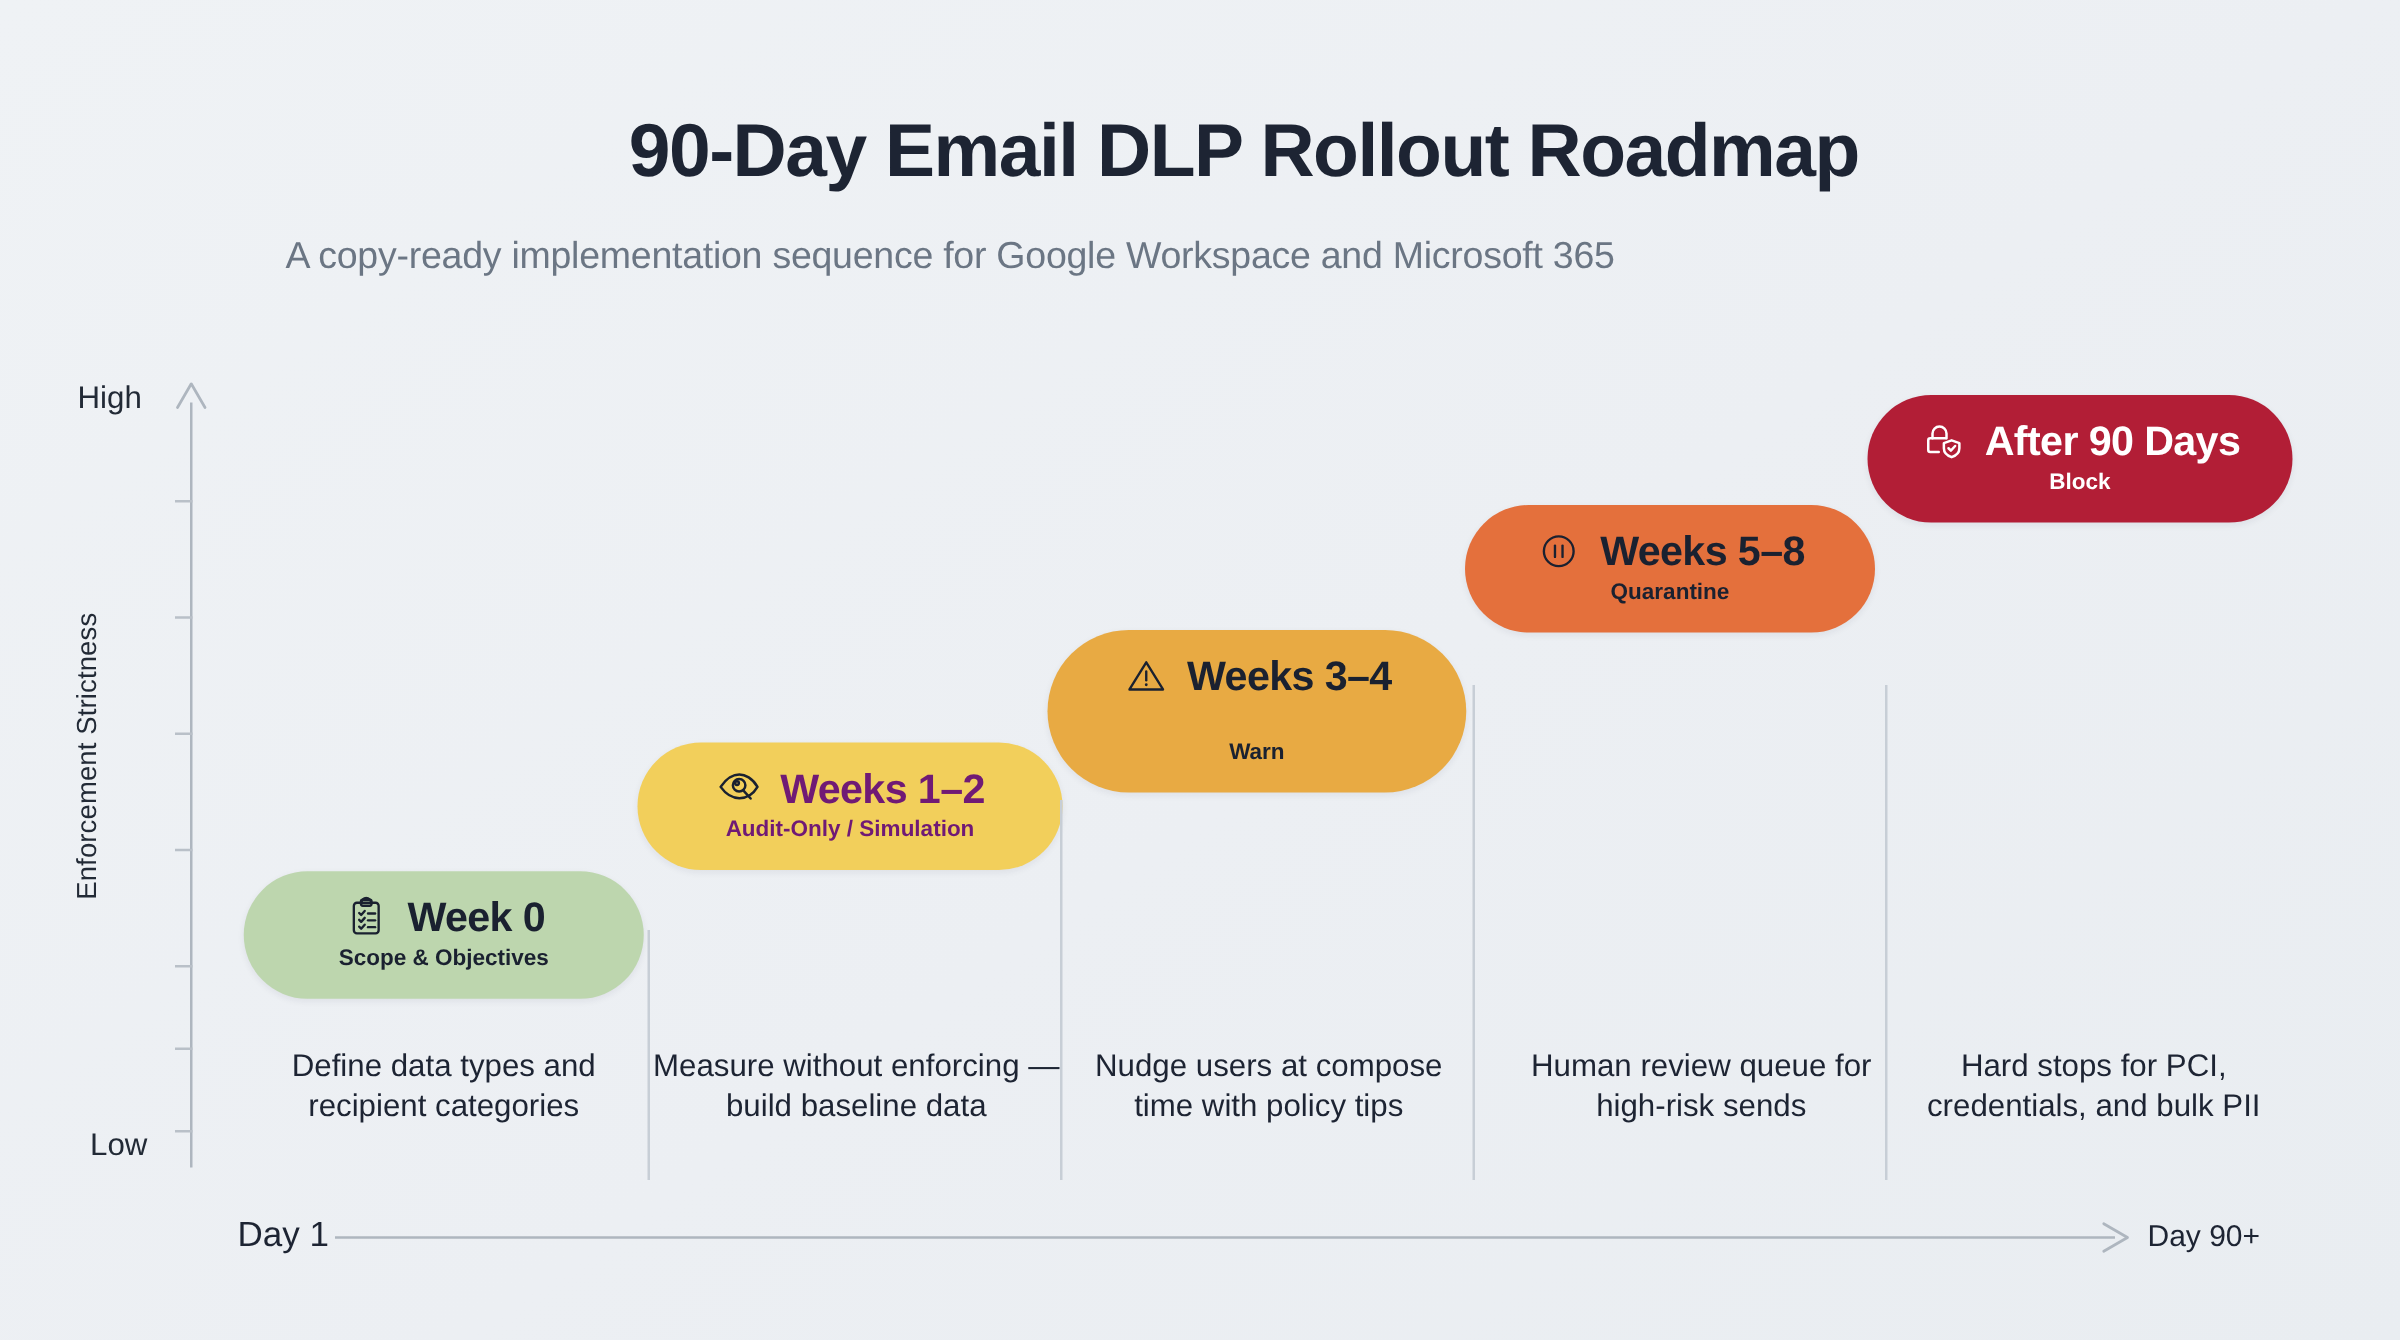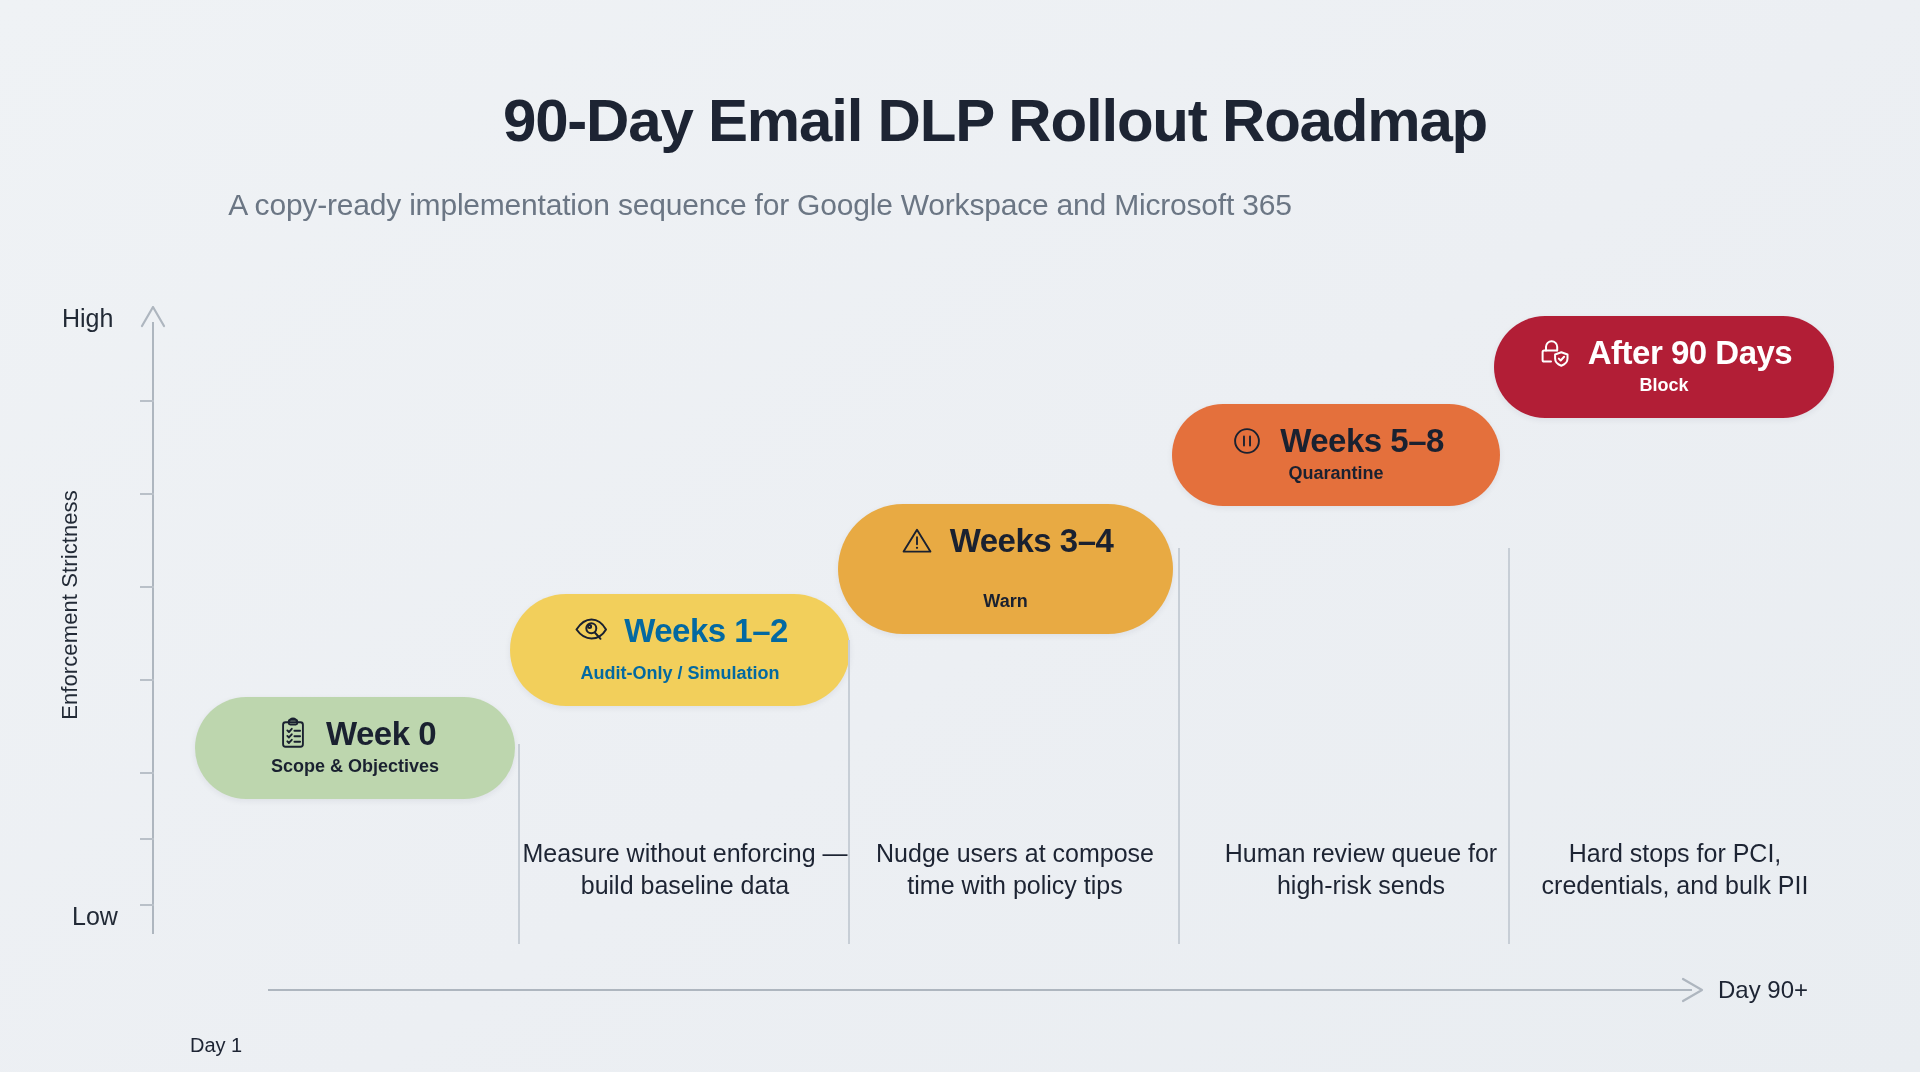--- a/index.html
+++ b/index.html
@@ -106,22 +106,22 @@
   #xaxis-arrow {
     position: absolute;
     left: 1680px;
     top: 976px;
     width: 26px;
     height: 28px;
   }
   #xlabel-start {
     position: absolute;
     left: 190px;
-    top: 1034px;
-    font-size: 20px;
+    top: 972px;
+    font-size: 28px;
     color: #1d2433;
   }
   #xlabel-end {
     position: absolute;
     left: 1718px;
     top: 976px;
     font-size: 24px;
     color: #1d2433;
   }
 
@@ -230,25 +230,26 @@
             <path d="M12 20 l1.7 1.7 l3-3.4"></path>
             <path d="M19.5 20.4 h6"></path>
             <path d="M12 25.8 l1.7 1.7 l3-3.4"></path>
             <path d="M19.5 26.2 h6"></path>
           </svg>
         </span>
         <span class="pill-title">Week 0</span>
       </div>
       <div class="pill-sub">Scope &amp; Objectives</div>
     </div>
+    <div class="caption" style="left:0px; top:838px;">Define data types and recipient categories</div>
   </div>
 
   <div class="col" style="left:520px;">
     <div class="divider" style="left:-2px; top:744px; height:200px;"></div>
-    <div class="pill" style="left:-10px; top:594px; width:340px; background:#f2cf5b; color:#0369a1;gap:10px;">
+    <div class="pill" style="left:-10px; top:594px; width:340px; background:#f2cf5b; color:#701a75;">
       <div class="pill-top">
         <span class="pill-icon">
           <svg viewBox="0 0 36 36" width="36" height="36" fill="none" stroke="#1a2130" stroke-width="2" stroke-linecap="round" stroke-linejoin="round">
             <path d="M3.5 16.5 C8 9.5 14 6.5 18.5 6.5 C23 6.5 29 9.5 33 16.5 C29.5 22.5 24 25.5 18.5 25.5 C13.5 25.5 8 22.8 3.5 16.5 Z"></path>
             <circle cx="18.3" cy="15.2" r="5"></circle>
             <circle cx="16.6" cy="13.4" r="1.5"></circle>
             <path d="M21.8 19.5 L27.5 25.8"></path>
           </svg>
         </span>
         <span class="pill-title">Weeks 1–2</span>

